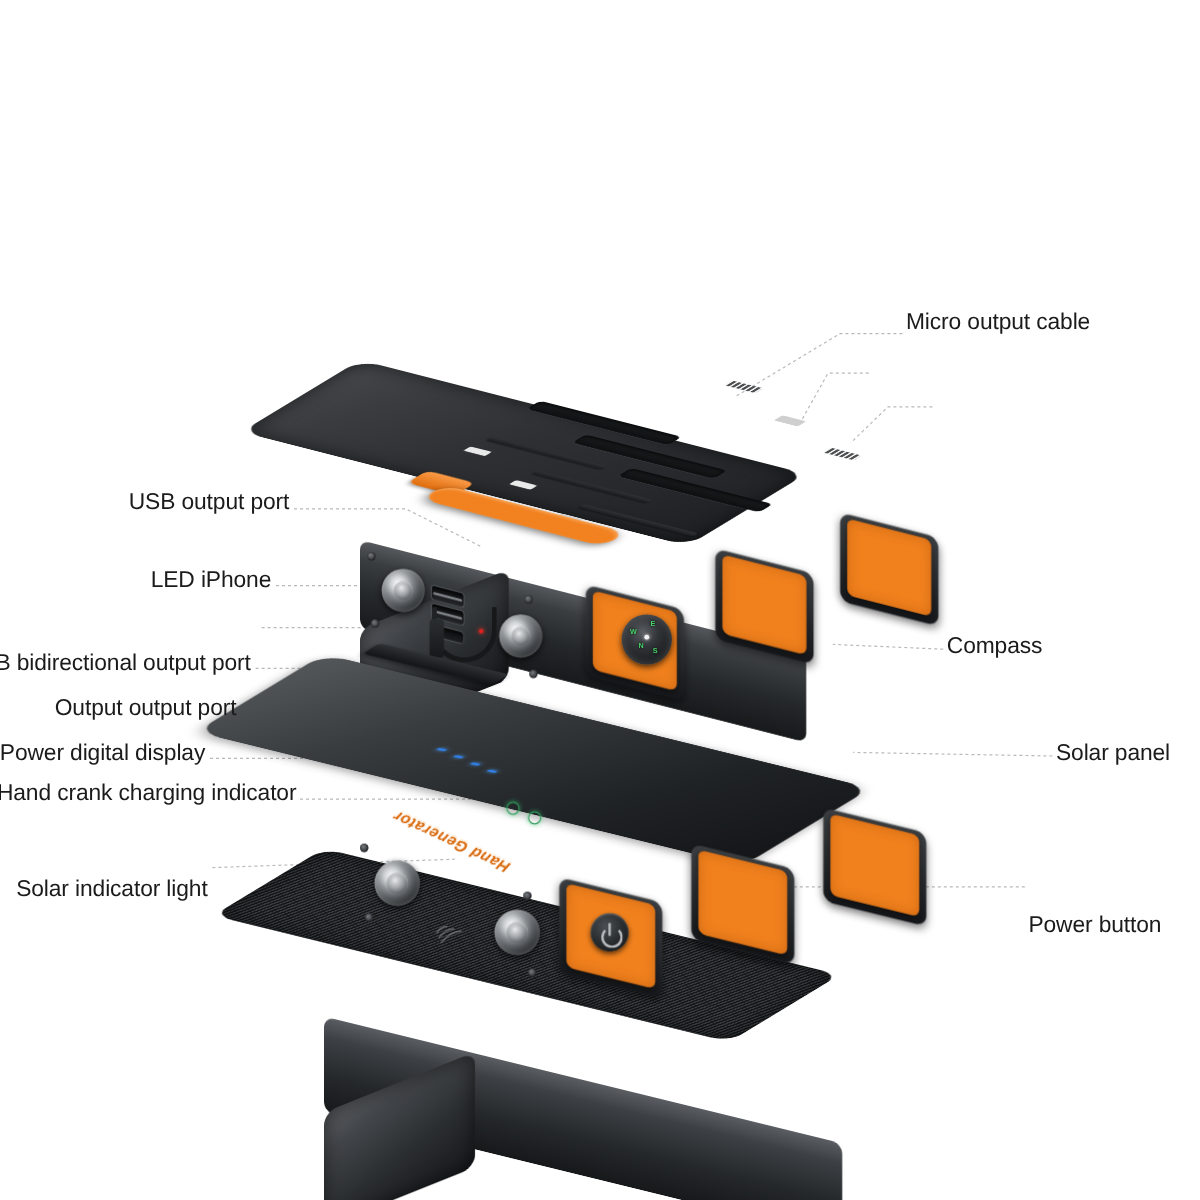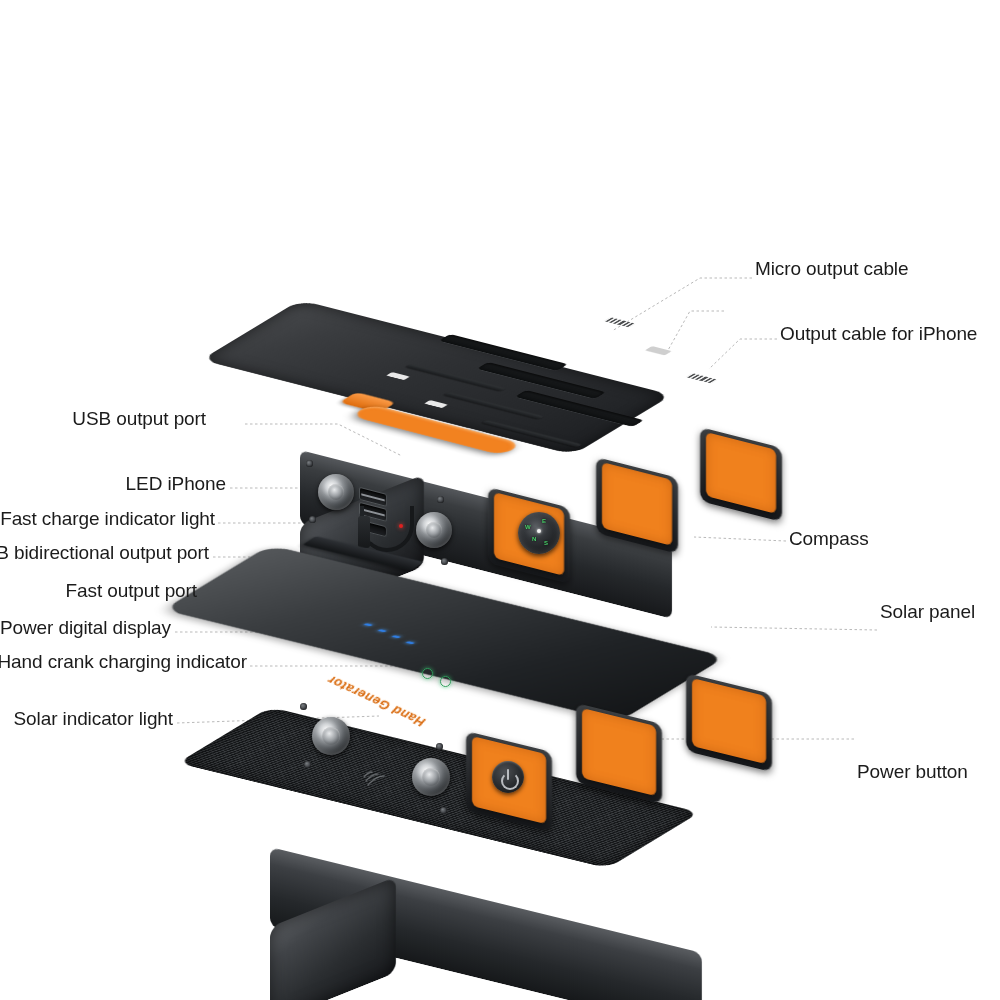--- a/index.html
+++ b/index.html
@@ -291,28 +291,26 @@
           <path d="M10 20 q8 -9 16 -9"></path>
       </g>
     </svg>
 
     <div class="screw" style="left:30px;top:158px;"></div>
     <div class="screw" style="left:34px;top:216px;"></div>
     <div class="screw" style="left:166px;top:198px;"></div>
     <div class="screw" style="left:170px;top:262px;"></div>
   </div>
 
-  <div class="lbl r" style="right:794px;top:419px;">USB output port</div>
+  <div class="lbl r" style="right:759px;top:419px;">USB output port</div>
   <div class="lbl r" style="right:774px;top:484px;">LED iPhone</div>
-  <div class="lbl r" style="right:785px;top:519px;">Fast charge indicator light</div>
   <div class="lbl r" style="right:791px;top:553px;">USB bidirectional output port</div>
-  <div class="lbl r" style="right:803px;top:591px;">Fast output port</div>
+  <div class="lbl r" style="right:803px;top:591px;">Output output port</div>
   <div class="lbl r" style="right:829px;top:628px;">Power digital display</div>
   <div class="lbl r" style="right:753px;top:662px;">Hand crank charging indicator</div>
-  <div class="lbl r" style="right:827px;top:719px;">Solar indicator light</div>
+  <div class="lbl r" style="right:827px;top:742px;">Solar indicator light</div>
 
   <div class="lbl l" style="left:755px;top:269px;">Micro output cable</div>
-  <div class="lbl l" style="left:780px;top:334px;">Output cable for iPhone</div>
   <div class="lbl l" style="left:789px;top:539px;">Compass</div>
-  <div class="lbl l" style="left:880px;top:612px;">Solar panel</div>
+  <div class="lbl l" style="left:880px;top:628px;">Solar panel</div>
   <div class="lbl l" style="left:857px;top:737px;margin-top:35px;">Power button</div>
 
 </div>
 
 </body></html>

